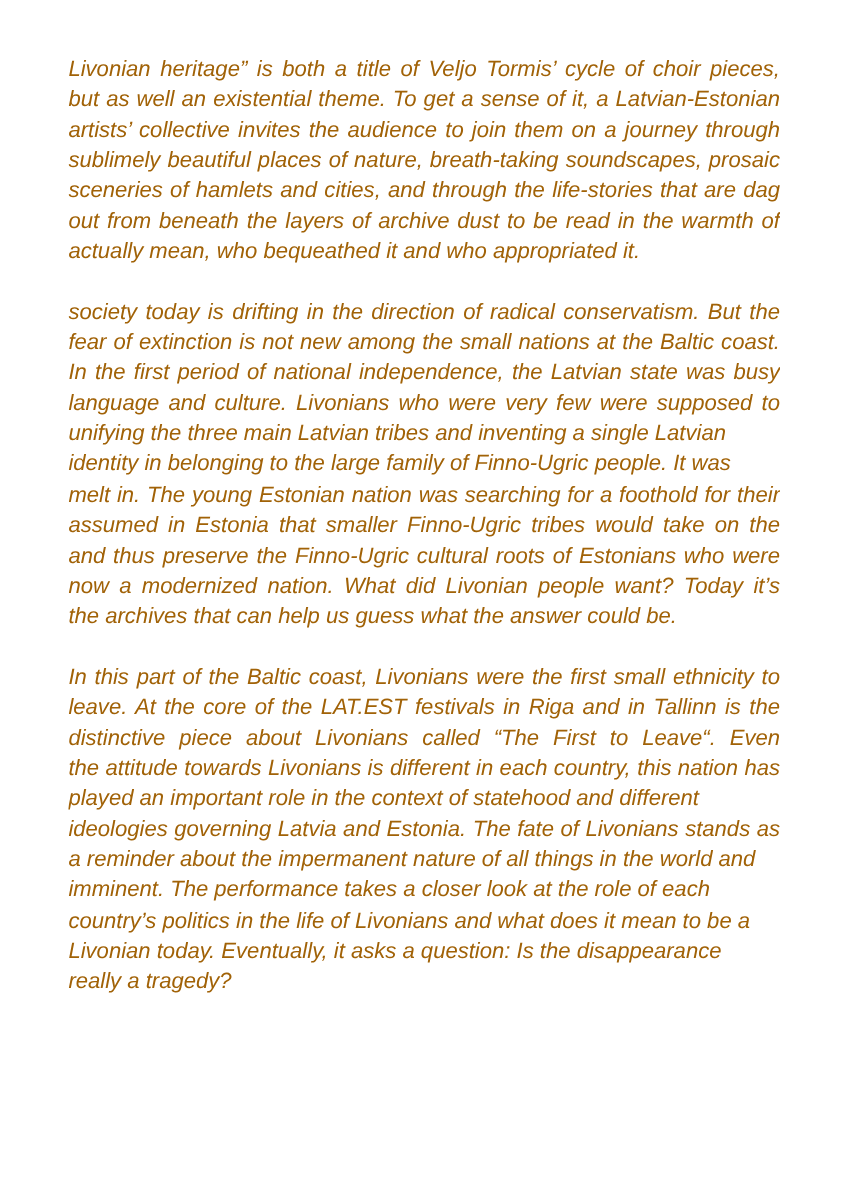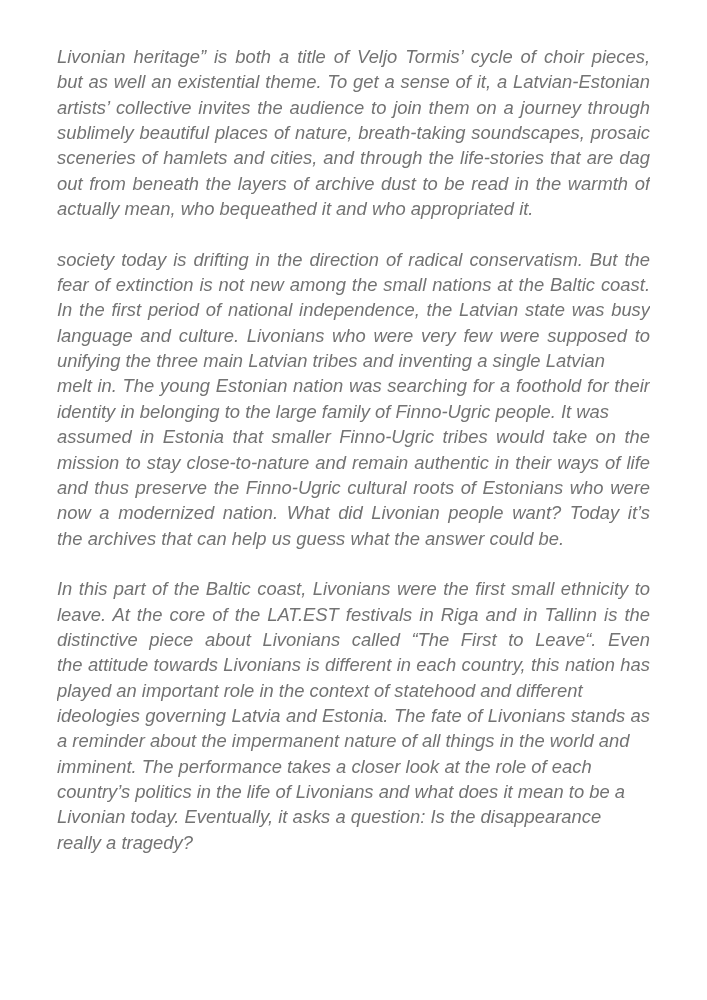--- a/index.html
+++ b/index.html
@@ -12,21 +12,21 @@
     height: 1000px;
     position: relative;
     overflow: hidden;
     font-family: "Liberation Sans", sans-serif;
   }
   .doc {
     position: absolute;
     left: 57px;
     top: 44px;
     width: 593px;
-    color: #737373;
+    color: #a16207;
     font-style: italic;
     font-size: 18.4px;
     line-height: 25.35px;
     letter-spacing: 0;
   }
   .paragraph {
     margin: 0 0 25.35px 0;
   }
   .paragraph:last-child {
     margin-bottom: 13px;
@@ -56,24 +56,23 @@
       <div class="line flush">sceneries of hamlets and cities, and through the life-stories that are dag</div>
       <div class="line flush">out from beneath the layers of archive dust to be read in the warmth of</div>
       <div class="line ragged">actually mean, who bequeathed it and who appropriated it.</div>
     </div>
     <div class="paragraph">
       <div class="line flush">society today is drifting in the direction of radical conservatism. But the</div>
       <div class="line flush">fear of extinction is not new among the small nations at the Baltic coast.</div>
       <div class="line flush">In the first period of national independence, the Latvian state was busy</div>
       <div class="line flush">language and culture. Livonians who were very few were supposed to</div>
       <div class="line ragged">unifying the three main Latvian tribes and inventing a single Latvian</div>
+      <div class="line ragged">identity in belonging to the large family of Finno-Ugric people. It was</div>
       <div class="line flush">melt in. The young Estonian nation was searching for a foothold for their</div>
-      <div class="line ragged">identity in belonging to the large family of Finno-Ugric people. It was</div>
       <div class="line flush">assumed in Estonia that smaller Finno-Ugric tribes would take on the</div>
-      <div class="line flush">mission to stay close-to-nature and remain authentic in their ways of life</div>
       <div class="line flush">and thus preserve the Finno-Ugric cultural roots of Estonians who were</div>
       <div class="line flush">now a modernized nation. What did Livonian people want? Today it’s only</div>
       <div class="line ragged">the archives that can help us guess what the answer could be.</div>
     </div>
     <div class="paragraph">
       <div class="line flush">In this part of the Baltic coast, Livonians were the first small ethnicity to</div>
       <div class="line flush">leave. At the core of the LAT.EST festivals in Riga and in Tallinn is the</div>
       <div class="line flush">distinctive piece about Livonians called “The First to Leave“. Even though</div>
       <div class="line flush">the attitude towards Livonians is different in each country, this nation has</div>
       <div class="line ragged">played an important role in the context of statehood and different</div>

